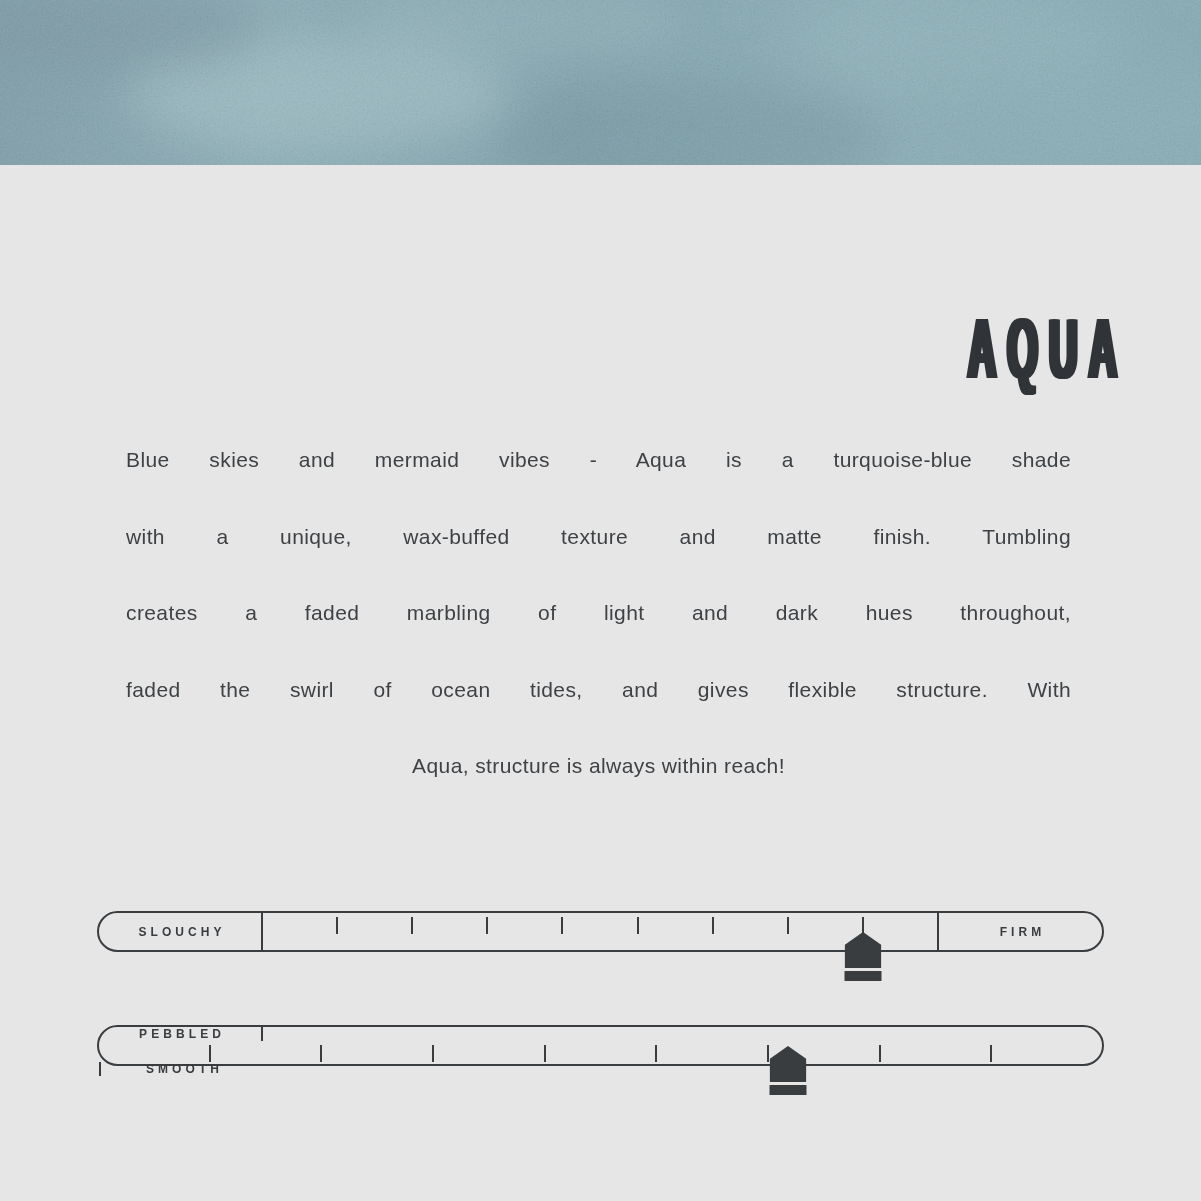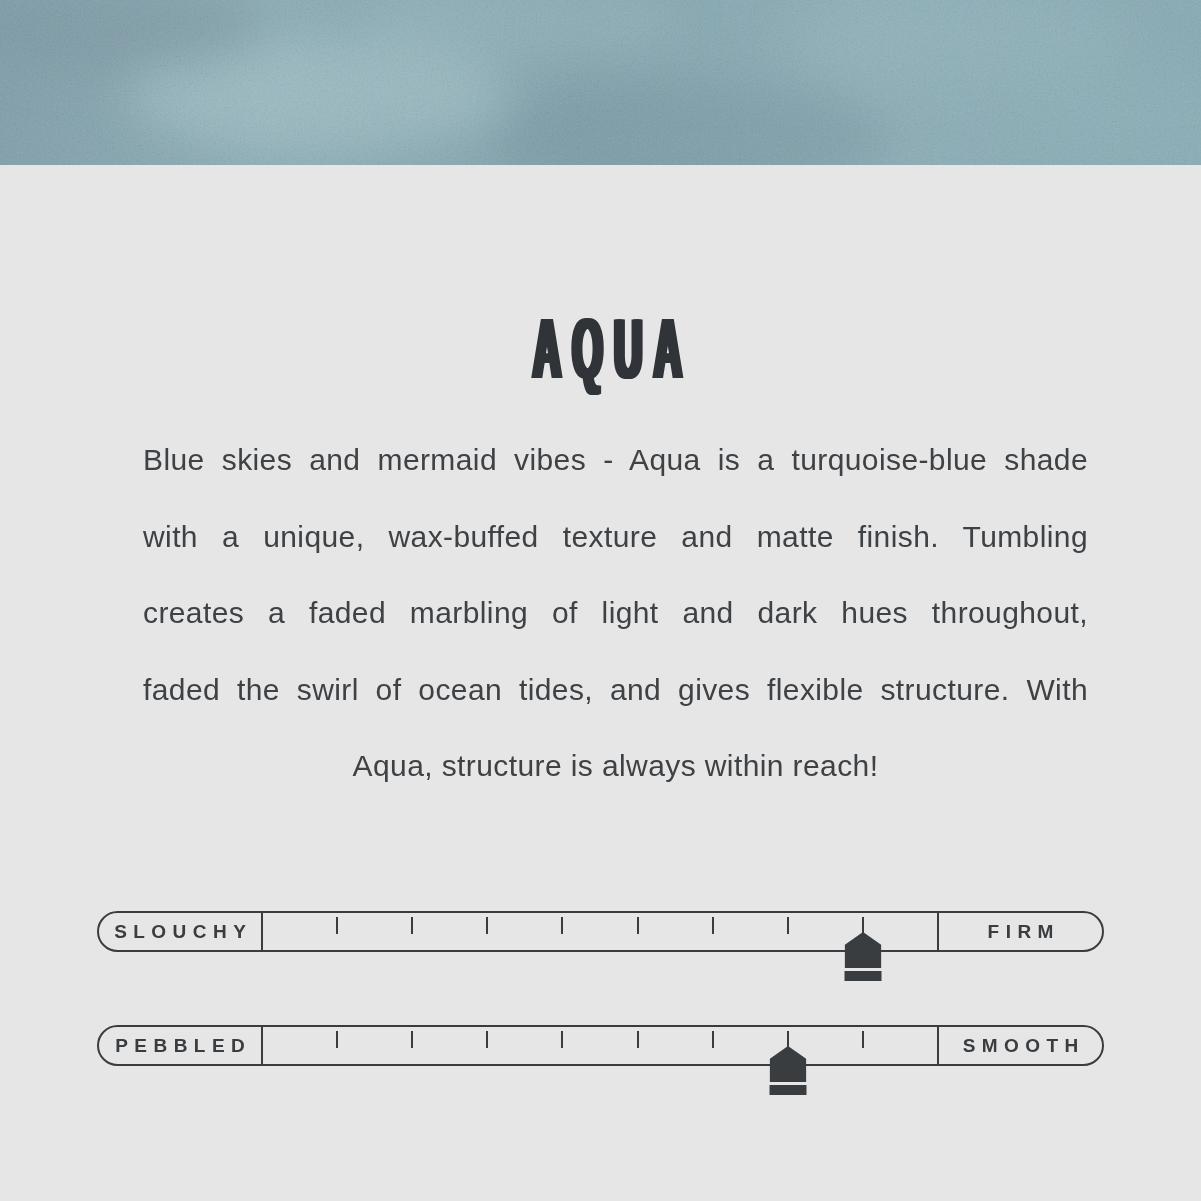--- a/index.html
+++ b/index.html
@@ -23,44 +23,44 @@
   .hero{
     position:absolute;top:0;left:0;
     width:1201px;height:165px;
   }
   .hero svg{display:block;width:100%;height:100%;}
 
   
   .title{
     position:absolute;top:284px;left:0;
     width:100%;
-    text-align:center;
+    text-align:right;
     line-height:86px;
     white-space:nowrap;
   }
   .title .condensed{
     display:inline-block;
     font-size:86px;
     font-weight:bold;
     color:var(--title);
     letter-spacing:0.30em;
     margin-right:-0.30em;
     transform:scaleX(0.45);
     transform-origin:50% 50%;
     text-shadow:
       3px 0 currentColor,-3px 0 currentColor,
       6px 0 currentColor,-6px 0 currentColor;
   }
 
   
   .desc{
-    position:absolute;top:422px;left:143px;
+    position:absolute;top:422px;left:126px;
     width:945px;
     color:var(--body);
-    font-size:30px;
+    font-size:21px;
     letter-spacing:0.4px;
   }
   .desc .line{
     line-height:76.5px;
     text-align:justify;
     text-align-last:justify;
     white-space:normal;
   }
   .desc .line:last-child{
     text-align-last:center;
@@ -70,29 +70,29 @@
   .scale{
     position:absolute;left:97px;
     width:1007px;height:41px;
     box-sizing:border-box;
     border:2px solid var(--ink);
     border-radius:21px;
     display:flex;
     background:transparent;
   }
   .scale--firmness{top:911px;}
-  .scale--texture{top:1025px;}
+  .scale--texture{top:1025px;flex-direction:column;}
   .scale-cap{
     display:flex;align-items:center;justify-content:center;
     box-sizing:border-box;
   }
   .scale-cap--left{width:164px;border-right:2px solid var(--ink);}
   .scale-cap--right{width:165px;border-left:2px solid var(--ink);align-items:center;}
   .scale-cap .cap-label{
-    font-size:19px;
+    font-size:12px;
     font-weight:bold;
     color:var(--ink);
     letter-spacing:0.34em;
     margin-right:-0.34em;
     white-space:nowrap;
   }
   .scale-track{
     flex:1;
     display:flex;
     justify-content:space-evenly;

